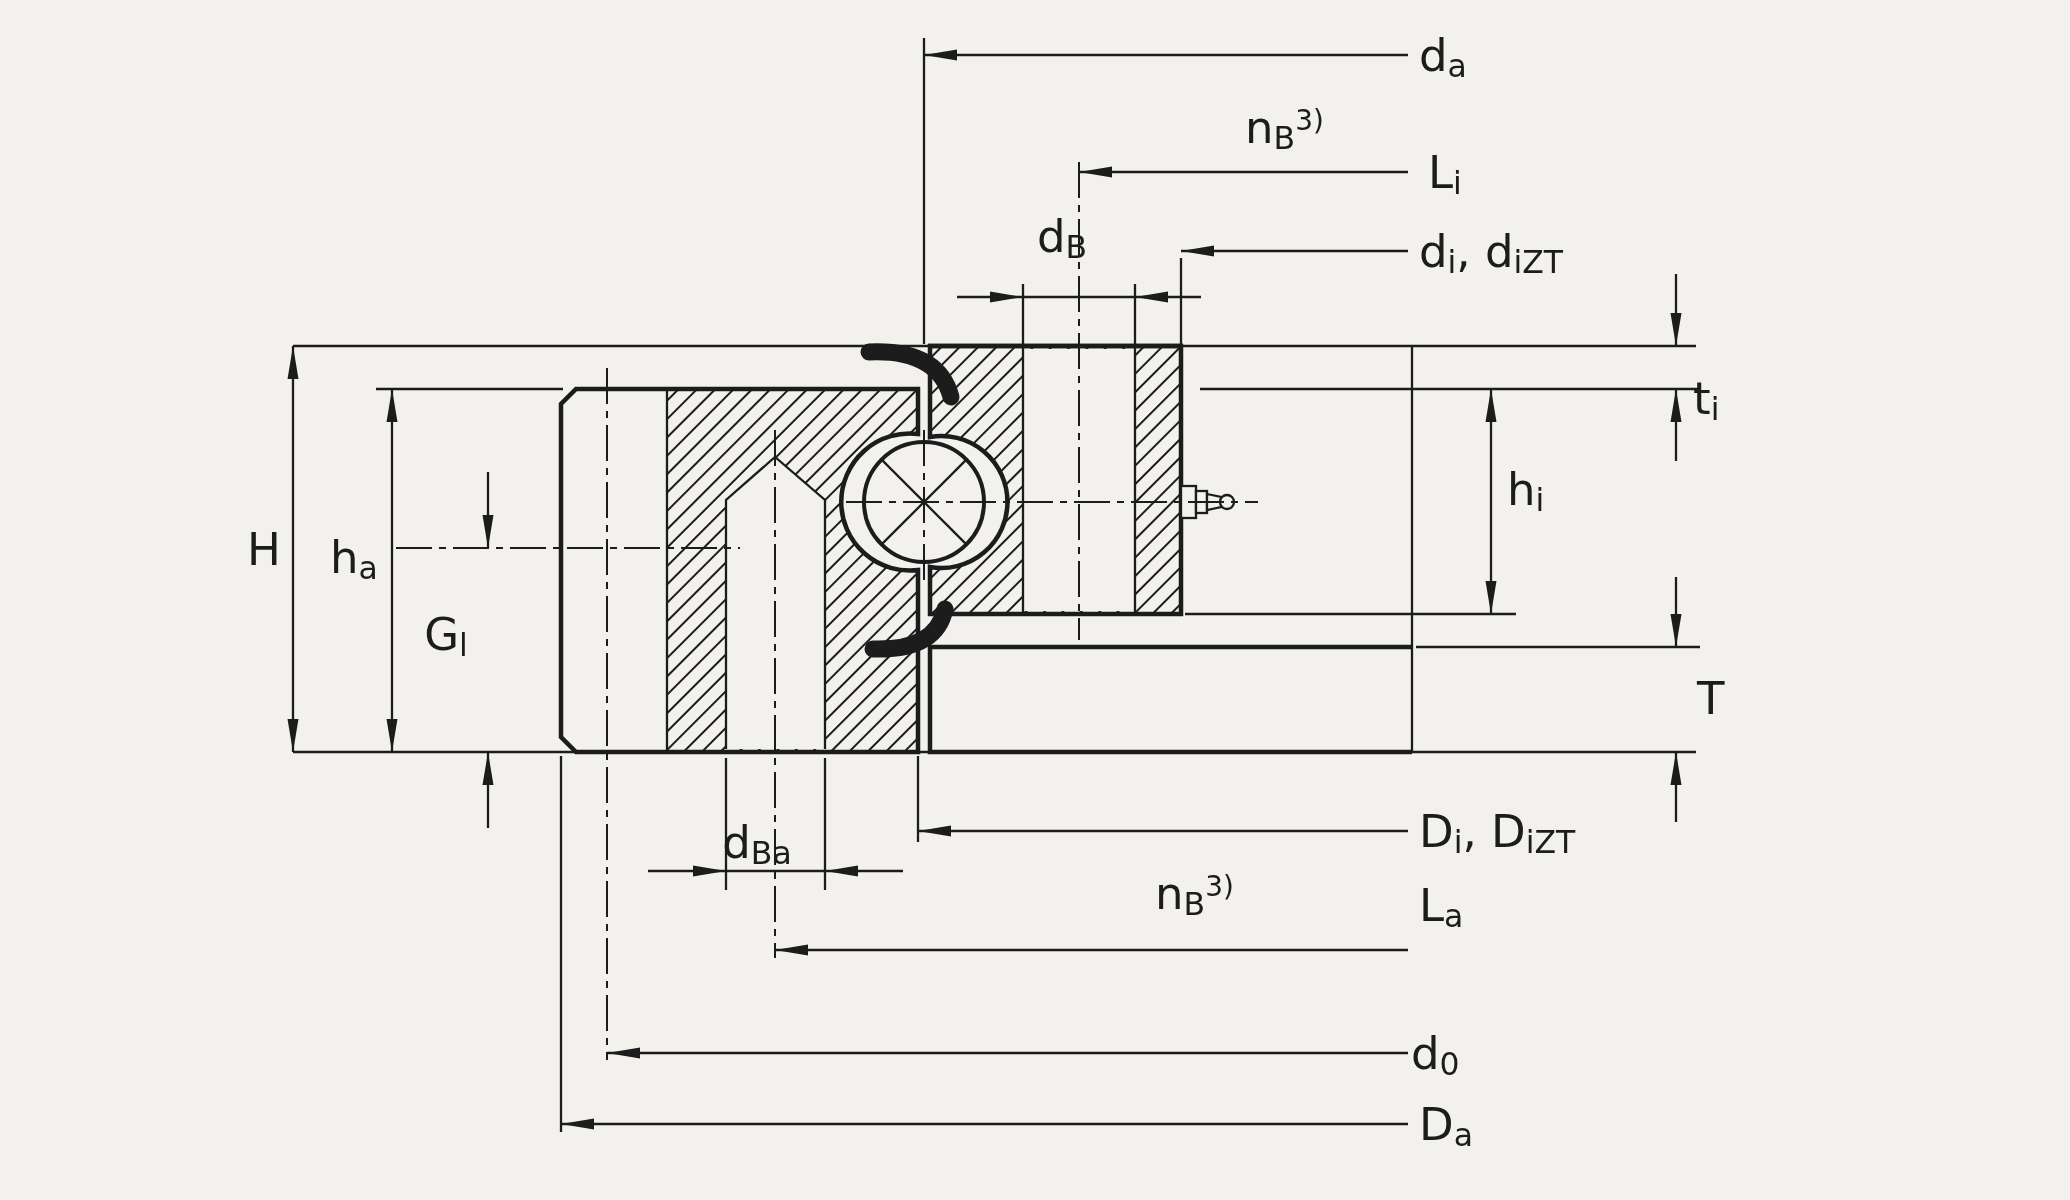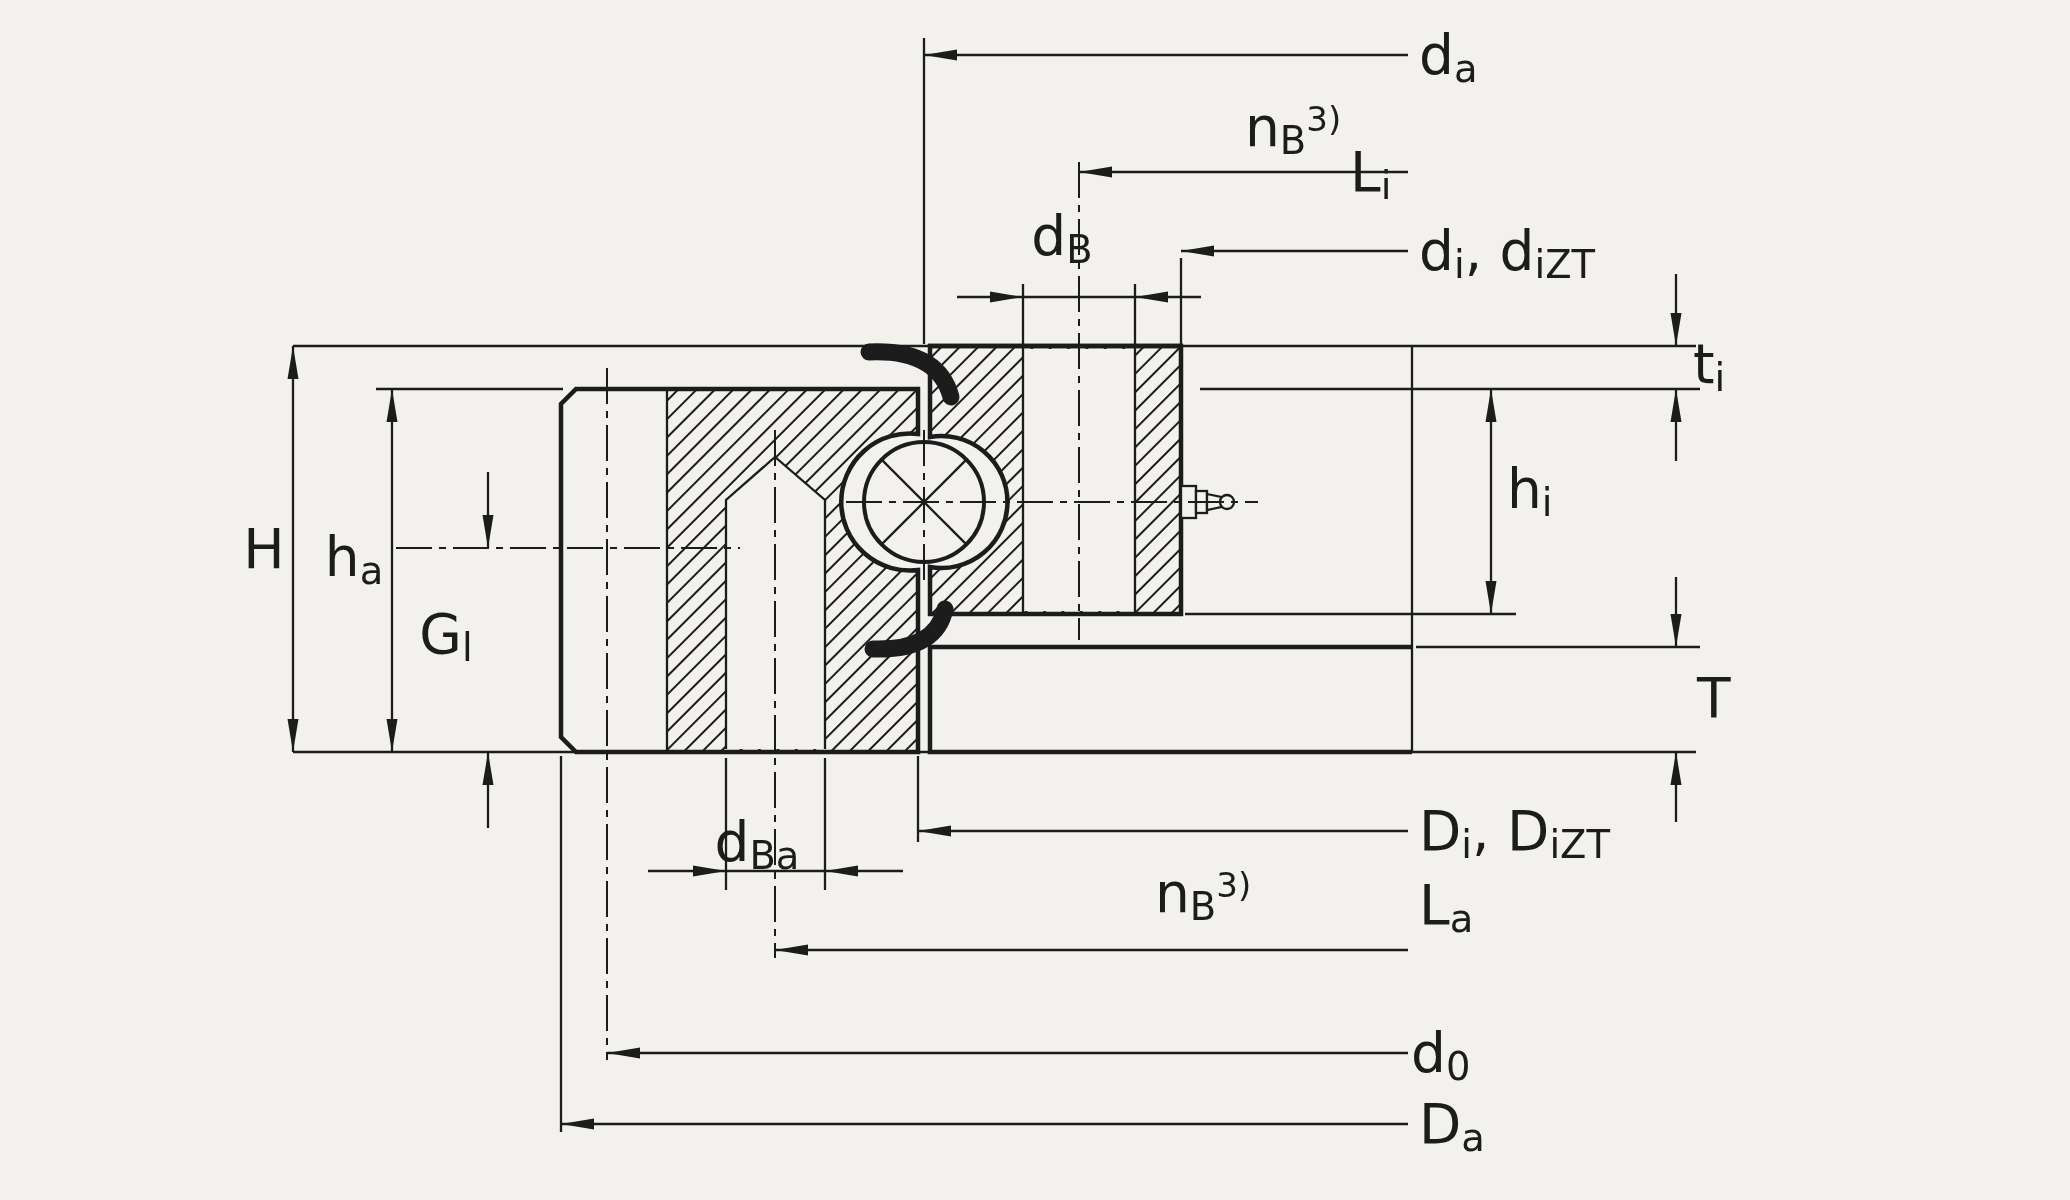--- a/index.html
+++ b/index.html
@@ -13,21 +13,21 @@
   .dim{ stroke:var(--line); stroke-width:2.3; fill:none; }
   .cl{ stroke:var(--line); stroke-width:2; fill:none; stroke-dasharray:36 7 7 7; }
   .hatched{ fill:url(#hatch); stroke:none; }
   .bgfill{ fill:var(--bg); stroke:none; }
   .ballc{ fill:var(--bg); stroke:var(--line); stroke-width:4; }
   .nip{ fill:var(--bg); stroke:var(--line); stroke-width:2.3; }
   .dark{ fill:var(--line); stroke:none; }
   .seal{ stroke:var(--line); stroke-width:17; stroke-linecap:round; fill:none; }
   .hatchln{ stroke:var(--line); stroke-width:2; }
   
-  .lbl{ position:absolute; font-size:55px; line-height:1; white-space:nowrap; color:var(--line); }
+  .lbl{ position:absolute; font-size:45px; line-height:1; white-space:nowrap; color:var(--line); }
   .lbl sub{ font-size:0.70em; line-height:0; position:relative; top:0.20em; vertical-align:baseline; }
   .lbl sup{ font-size:0.62em; line-height:0; position:relative; top:-0.45em; vertical-align:baseline; }
   .vcenter{ transform:translateY(-50%); }
   .center{ transform:translate(-50%,-50%); }
 </style>
 </head>
 <body>
 
 <div class="canvas">
 
@@ -154,24 +154,24 @@
     <g>
       <line class="dim" x1="607" y1="1053" x2="1408" y2="1053" marker-start="url(#arr)"></line>
     </g>
     <g>
       <line class="dim" x1="561" y1="1124" x2="1408" y2="1124" marker-start="url(#arr)"></line>
     </g>
   </svg>
 
   <div class="lbl vcenter" style="left:1419px;top:55px"><span>d</span><sub>a</sub></div>
   <div class="lbl vcenter" style="left:1245px;top:127px"><span>n</span><sub>B</sub><sup>3)</sup></div>
-  <div class="lbl vcenter" style="left:1350px;top:172px"><span>L</span><sub>i</sub></div>
+  <div class="lbl vcenter" style="left:1428px;top:172px"><span>L</span><sub>i</sub></div>
   <div class="lbl vcenter" style="left:1419px;top:251px"><span>d</span><sub>i</sub><span>, d</span><sub>iZT</sub></div>
   <div class="lbl center" style="left:1062px;top:236px"><span>d</span><sub>B</sub></div>
-  <div class="lbl vcenter" style="left:1693px;top:364px"><span>t</span><sub>i</sub></div>
+  <div class="lbl vcenter" style="left:1693px;top:398px"><span>t</span><sub>i</sub></div>
   <div class="lbl vcenter" style="left:1507px;top:489px"><span>h</span><sub>i</sub></div>
   <div class="lbl center" style="left:264px;top:549px"><span>H</span></div>
   <div class="lbl center" style="left:354px;top:557px"><span>h</span><sub>a</sub></div>
   <div class="lbl center" style="left:446px;top:634px"><span>G</span><sub>l</sub></div>
   <div class="lbl vcenter" style="left:1697px;top:698px"><span>T</span></div>
   <div class="lbl center" style="left:757px;top:842px"><span>d</span><sub>Ba</sub></div>
   <div class="lbl vcenter" style="left:1419px;top:831px"><span>D</span><sub>i</sub><span>, D</span><sub>iZT</sub></div>
   <div class="lbl vcenter" style="left:1155px;top:893px"><span>n</span><sub>B</sub><sup>3)</sup></div>
   <div class="lbl vcenter" style="left:1419px;top:905px"><span>L</span><sub>a</sub></div>
   <div class="lbl vcenter" style="left:1411px;top:1053px"><span>d</span><sub>0</sub></div>

